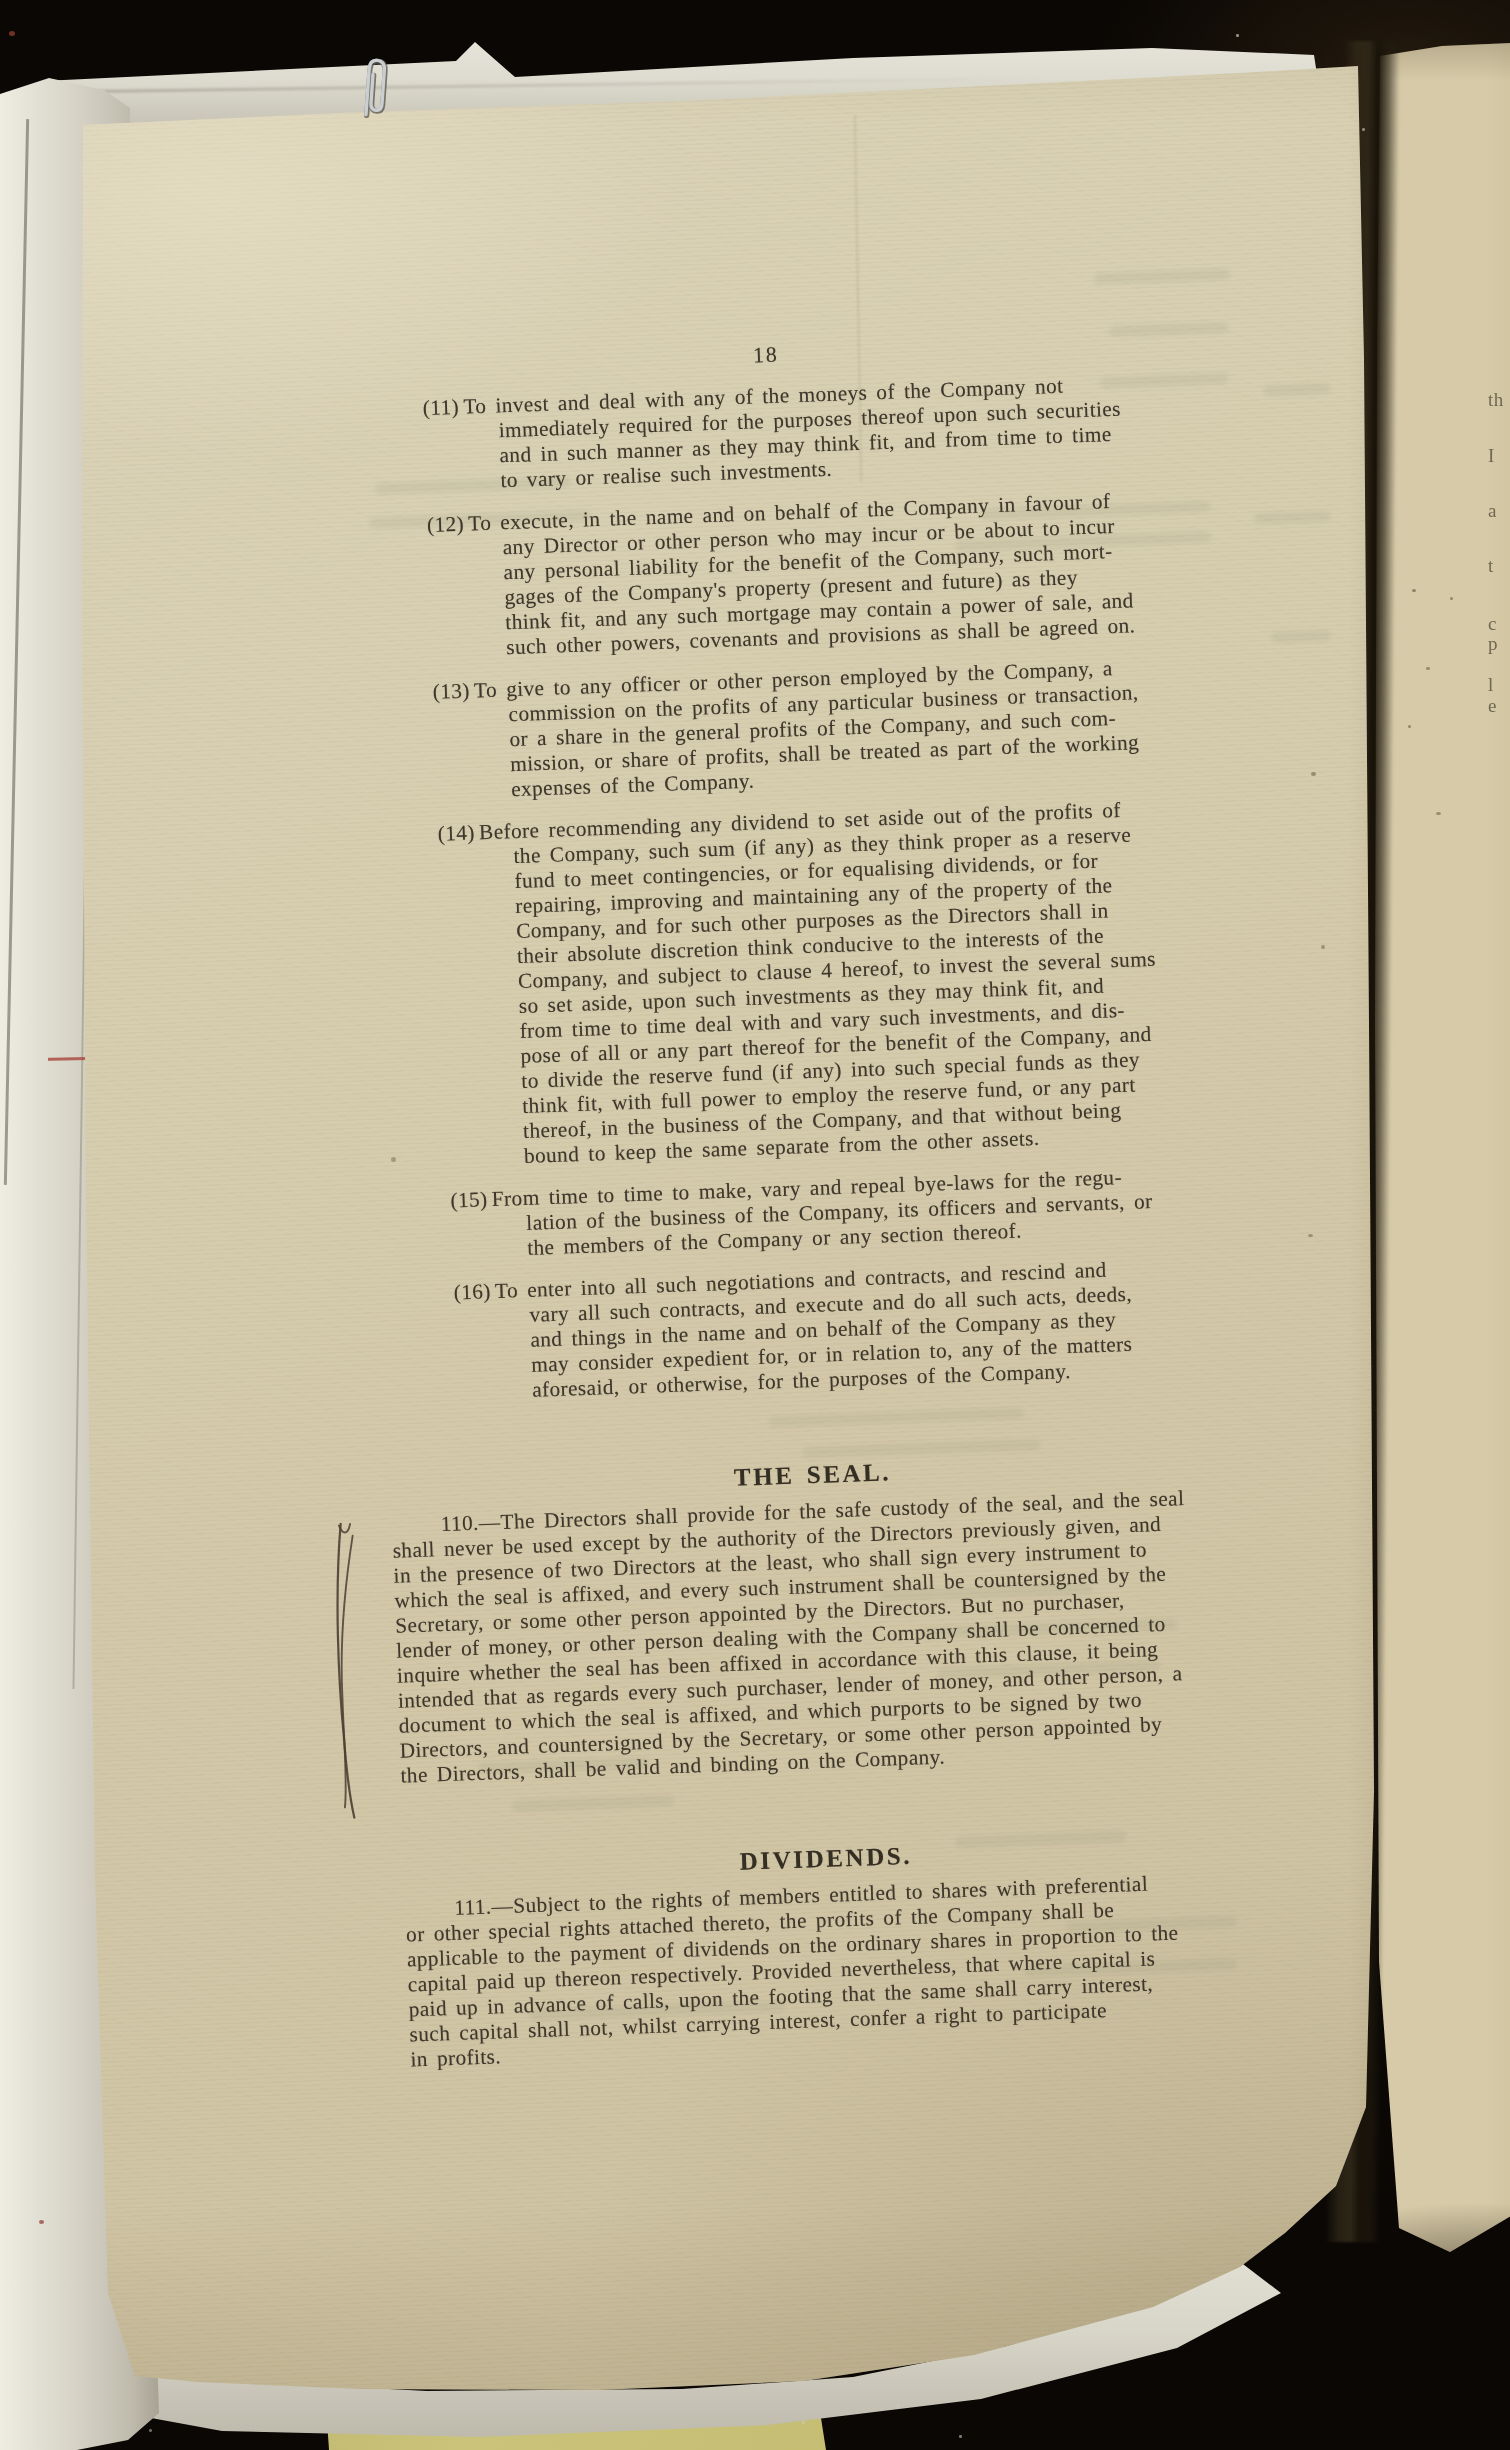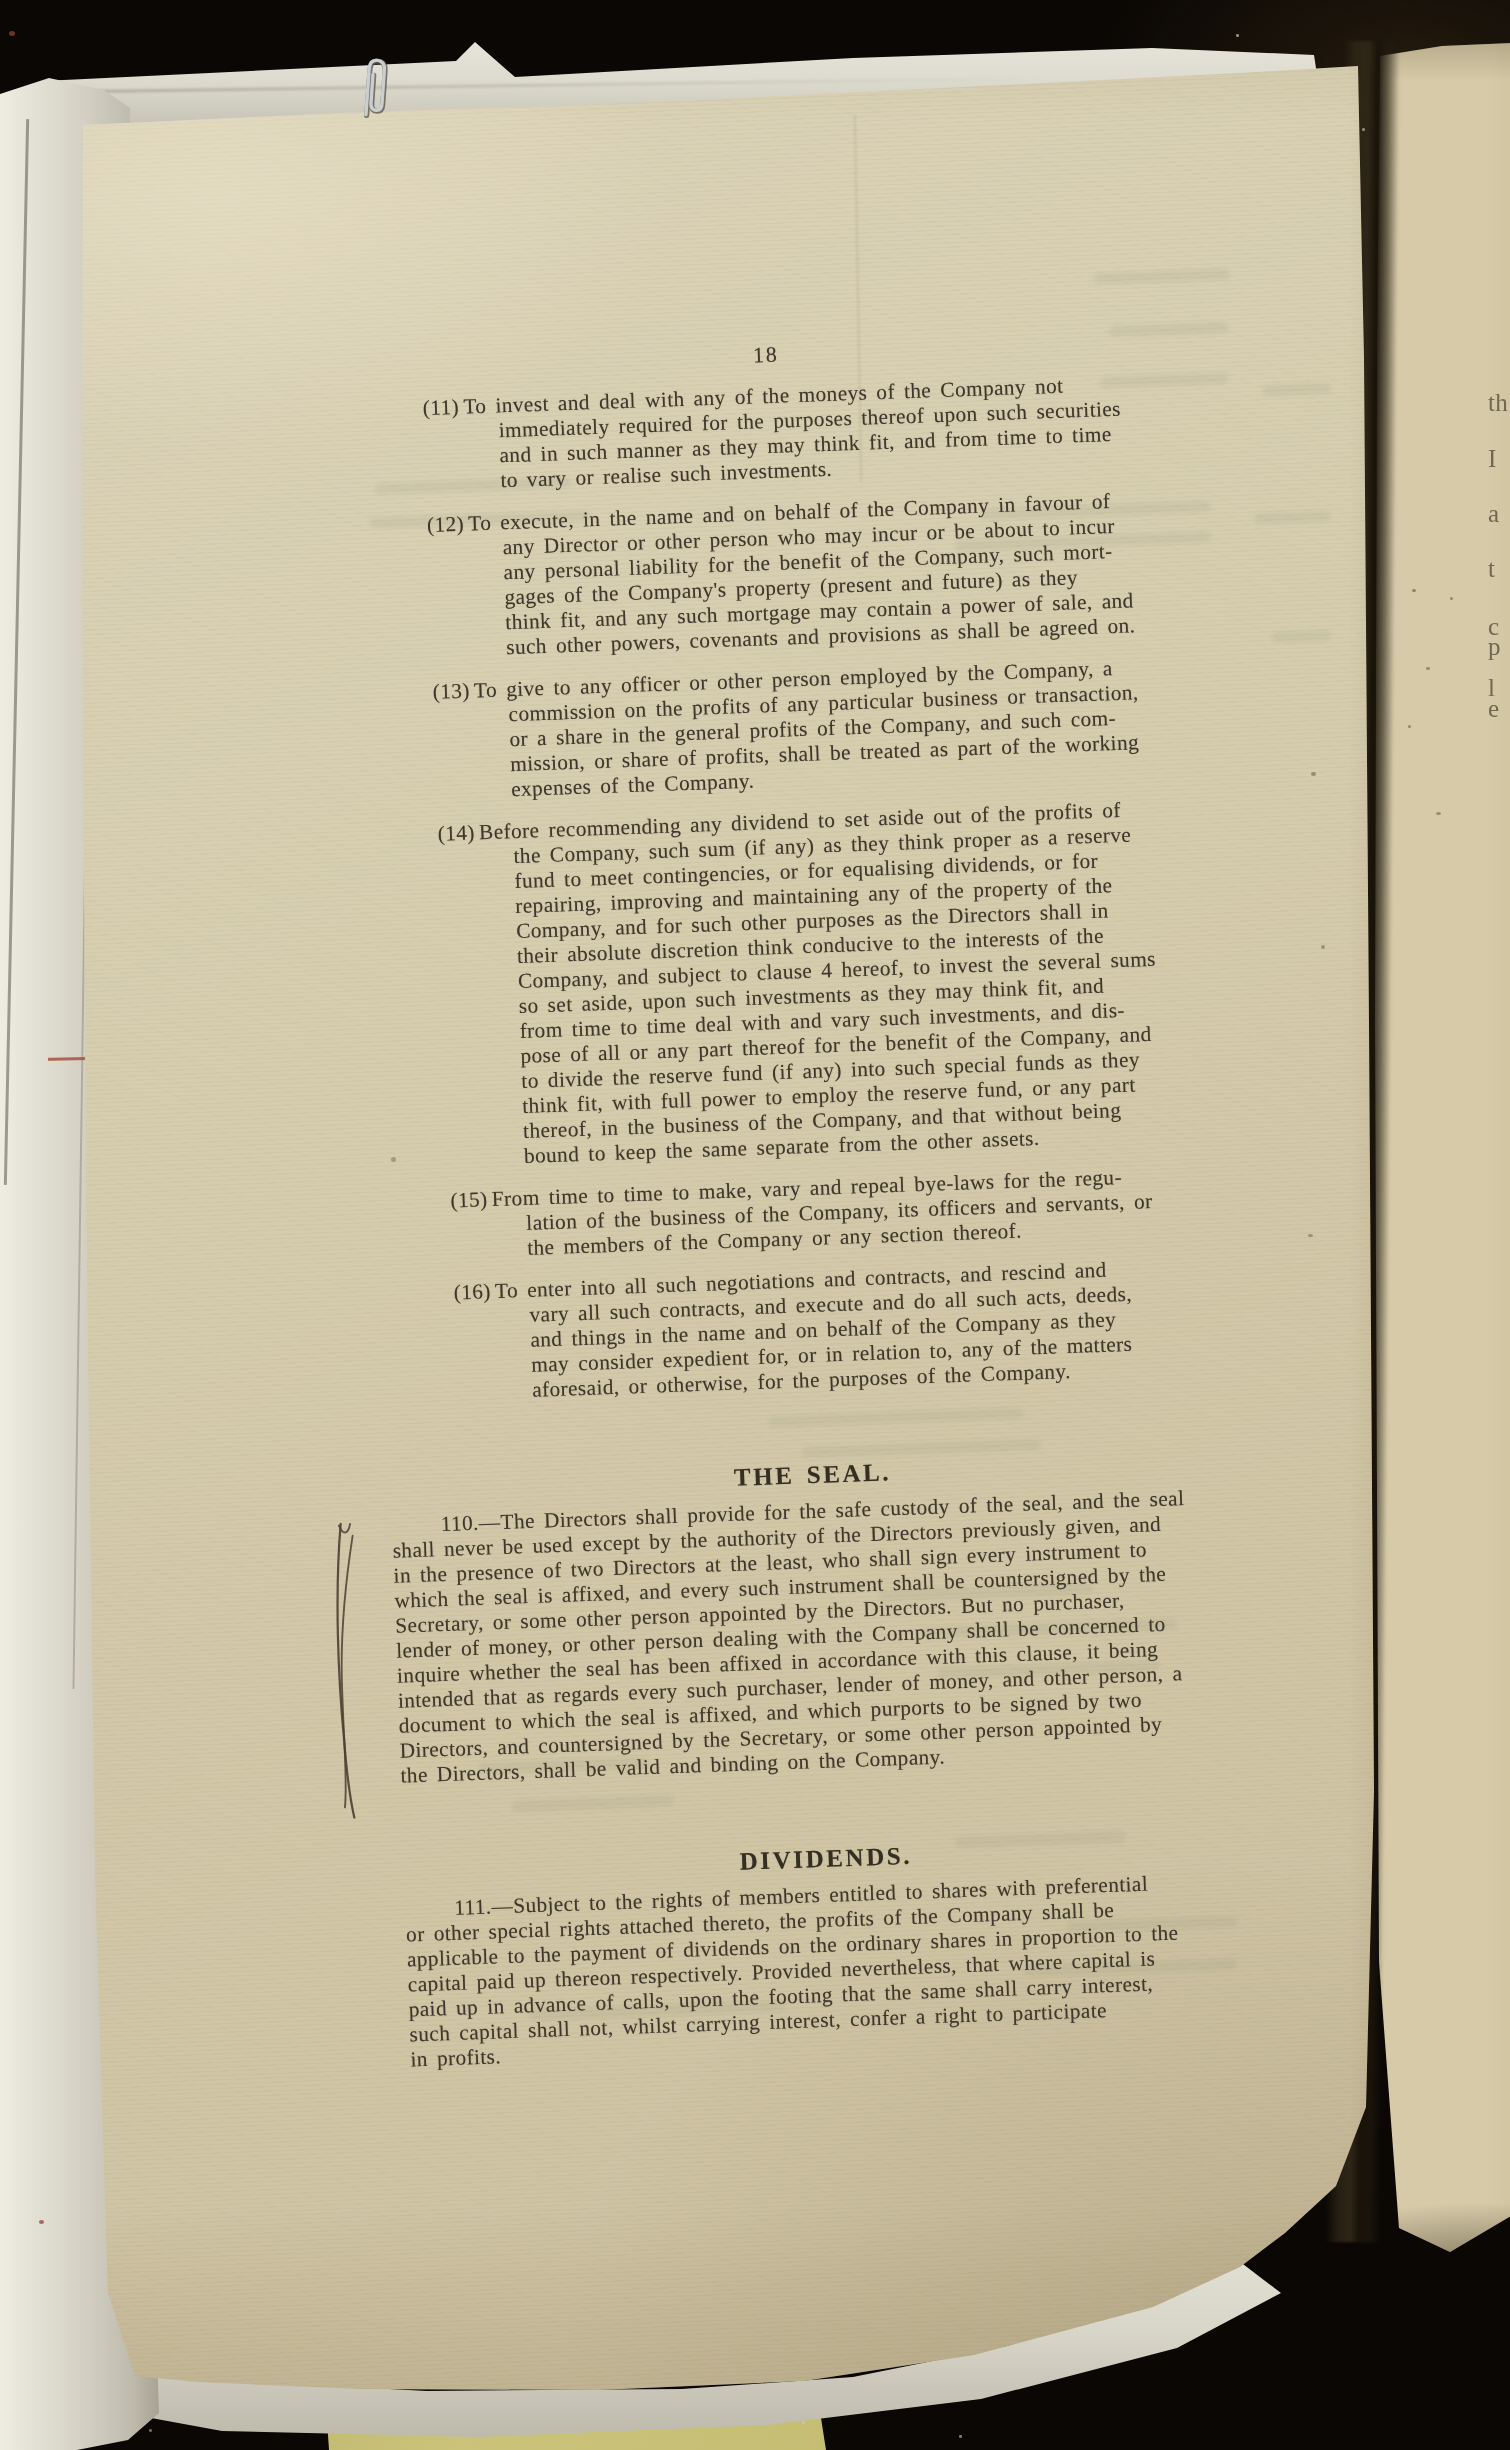--- a/index.html
+++ b/index.html
@@ -50,21 +50,21 @@
 
   
   .right-page{
     left:1331px;top:0;width:180px;height:2303px;
     clip-path:polygon(49px 56px,111px 46px,180px 43px,180px 2216px,119px 2252px,68px 2228px,48px 1962px,44px 1024px,46px 341px);
     background:
       radial-gradient(341px 111px at 85% 99%, rgba(40,30,15,.55), rgba(40,30,15,0) 70%),
       linear-gradient(to bottom, rgba(60,45,25,.4) 0%, rgba(60,45,25,0) 3.5%),
       linear-gradient(to right,#8f7f5c 0%,#b7a67f 3%,#cfc29e 9%,#d6caa8 18%,#d6caa8 85%,#d2c5a2 100%);
   }
-  .fragment{position:absolute;left:157px;font-size:25px;color:rgba(72,66,50,.72);filter:blur(0.4px);letter-spacing:0.4px;}
+  .fragment{position:absolute;left:157px;font-size:19px;color:rgba(72,66,50,.72);filter:blur(0.4px);letter-spacing:0.4px;}
   .fragment:nth-of-type(1){top:389px;}
   .fragment:nth-of-type(2){top:445px;}
   .fragment:nth-of-type(3){top:500px;}
   .fragment:nth-of-type(4){top:555px;}
   .fragment:nth-of-type(5){top:613px;}
   .fragment:nth-of-type(6){top:633px;}
   .fragment:nth-of-type(7){top:674px;}
   .fragment:nth-of-type(8){top:695px;}
 
   

